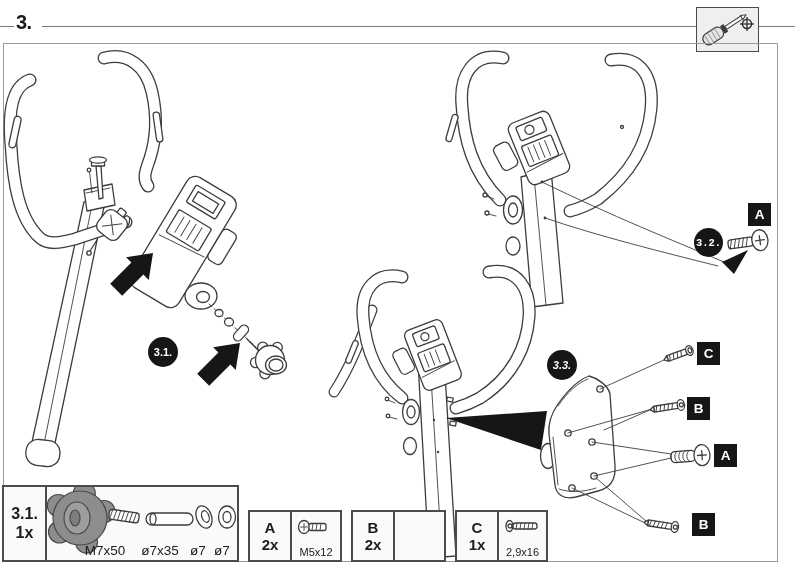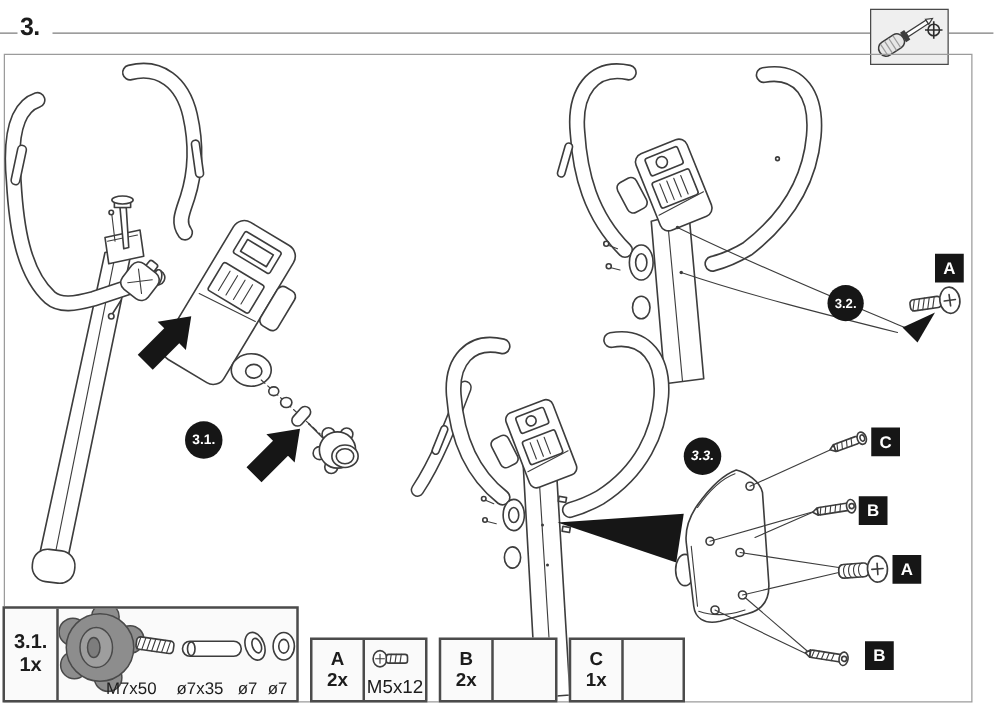--- a/index.html
+++ b/index.html
@@ -17,21 +17,21 @@
                 display:flex;align-items:center;justify-content:center;font-weight:bold;font-size:13.5px;}
   .pbox{position:absolute;background:#fafafa;border:2px solid #4b4b4b;box-sizing:border-box;display:flex;}
   .pbox .lcell{border-right:2px solid #4b4b4b;display:flex;flex-direction:column;
                align-items:center;justify-content:center;line-height:1.15;}
   .pbox .rcell{position:relative;flex:1;}
   .hw-box{left:2px;top:485px;width:237px;height:77px;}
   .hw-box .lcell{width:41px;font-size:16px;font-weight:bold;}
   .hw-label{position:absolute;bottom:2px;transform:translateX(-50%);font-size:13.5px;white-space:nowrap;margin-top:17px;}
   .fbox{top:510px;width:94px;height:52px;}
   .fbox .lcell{width:40px;font-size:15px;font-weight:bold;}
-  .fbox .size{position:absolute;bottom:2px;left:50%;transform:translateX(-50%);font-size:15px;white-space:nowrap;}
+  .fbox .size{position:absolute;bottom:2px;left:50%;transform:translateX(-50%);font-size:11px;white-space:nowrap;}
   .fbox .ic{position:absolute;top:2px;left:50%;transform:translateX(-50%);}
   
   .ln{fill:none;stroke:#3d3d3d;stroke-width:1.3;stroke-linecap:round;stroke-linejoin:round;}
   .thin{stroke-width:0.9;}
   .fw{fill:#ffffff;stroke:#3d3d3d;stroke-width:1.3;stroke-linejoin:round;}
   .tubeO{fill:none;stroke:#3d3d3d;stroke-width:13;stroke-linecap:round;}
   .tubeI{fill:none;stroke:#ffffff;stroke-width:10.4;stroke-linecap:round;}
   .tubeO2{fill:none;stroke:#3d3d3d;stroke-width:11;stroke-linecap:round;}
   .tubeI2{fill:none;stroke:#ffffff;stroke-width:8.6;stroke-linecap:round;}
   .blk{fill:#161616;stroke:none;}
@@ -304,21 +304,21 @@
         <line x1="-3" y1="-3" x2="-4.5" y2="3" class="ln thin"></line>
         <line x1="1" y1="-3" x2="-0.5" y2="3" class="ln thin"></line>
         <line x1="5" y1="-3" x2="3.5" y2="3" class="ln thin"></line>
         <ellipse cx="13" cy="0" rx="3.6" ry="5.4" class="fw"></ellipse>
         <circle cx="13.5" cy="0" r="2" class="fw thin"></circle>
       </g>
     </g>
   </svg>
 
   <div class="badge-circle" style="left:148px;top:337px;width:30px;height:30px;">3.1.</div>
-  <div class="badge-circle" style="left:662px;top:228px;width:29px;height:29px;font-size:10.5px;">3.2.</div>
+  <div class="badge-circle" style="left:694px;top:228px;width:29px;height:29px;font-size:10.5px;font-family:Liberation Mono, monospace;">3.2.</div>
   <div class="badge-circle" style="left:547px;top:350px;width:30px;height:30px;font-style:italic;">3.3.</div>
   <div class="badge-square" style="left:748px;top:203px;">A</div>
   <div class="badge-square" style="left:697px;top:342px;">C</div>
   <div class="badge-square" style="left:687px;top:397px;">B</div>
   <div class="badge-square" style="left:714px;top:444px;">A</div>
   <div class="badge-square" style="left:692px;top:513px;">B</div>
 
   <div class="pbox hw-box">
     <div class="lcell">
       <span>3.1.</span>
@@ -392,15 +392,30 @@
       <span>B</span>
       <span>2x</span>
     </div>
   </div>
 
   <div class="pbox fbox" style="left:455px;width:93px;">
     <div class="lcell">
       <span>C</span>
       <span>1x</span>
     </div>
+    <div class="rcell">
+      <svg class="ic" width="40" height="24" viewBox="0 0 40 24">
+        <g transform="translate(3,12)">
+          <ellipse cx="3.5" cy="0" rx="3.5" ry="5.5" class="fw"></ellipse>
+          <circle cx="4" cy="0" r="2" class="fw thin"></circle>
+          <rect x="7" y="-3" width="24" height="6" rx="2.5" class="fw"></rect>
+          <line x1="11" y1="-3" x2="10" y2="3" class="ln thin"></line>
+          <line x1="15" y1="-3" x2="14" y2="3" class="ln thin"></line>
+          <line x1="19" y1="-3" x2="18" y2="3" class="ln thin"></line>
+          <line x1="23" y1="-3" x2="22" y2="3" class="ln thin"></line>
+          <line x1="27" y1="-3" x2="26" y2="3" class="ln thin"></line>
+        </g>
+      </svg>
+      <span class="size">2,9x16</span>
+    </div>
   </div>
 
 </div>
 
 </body></html>

